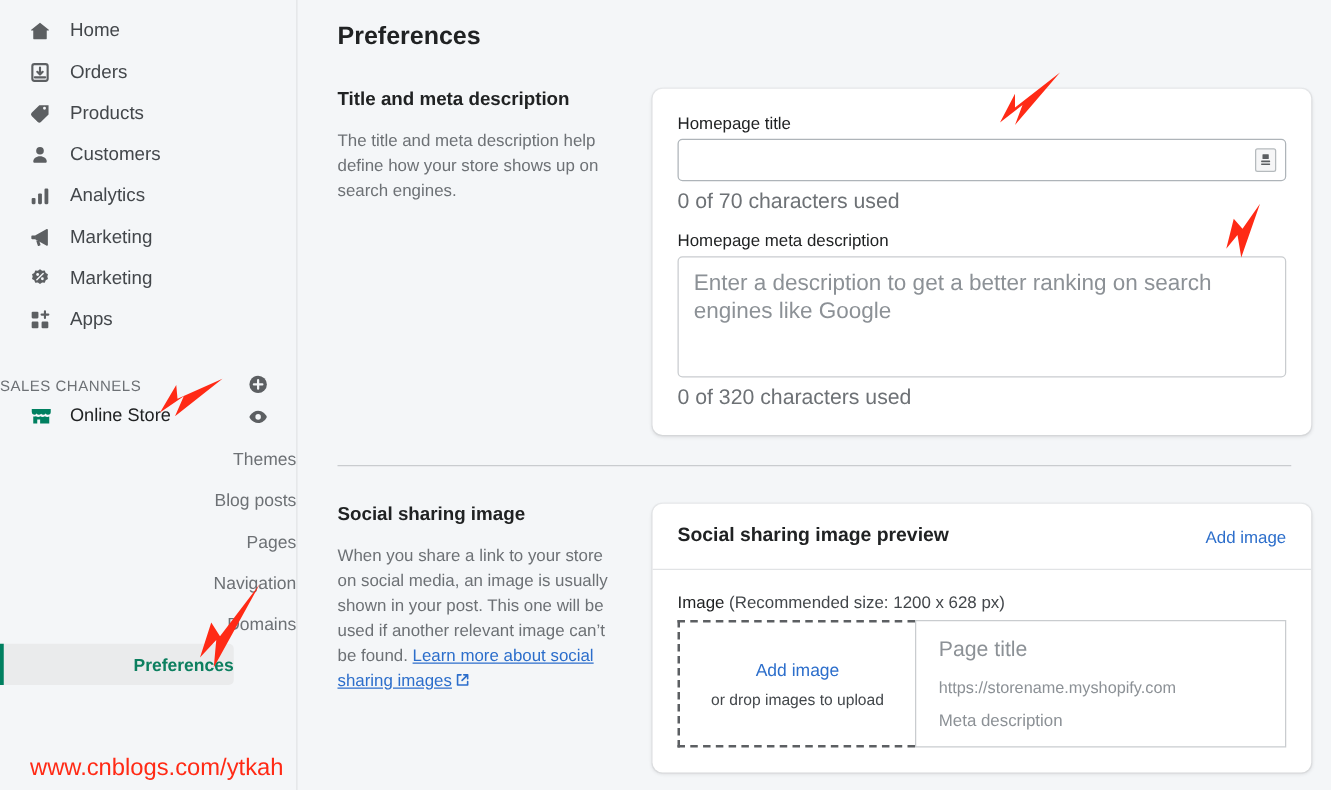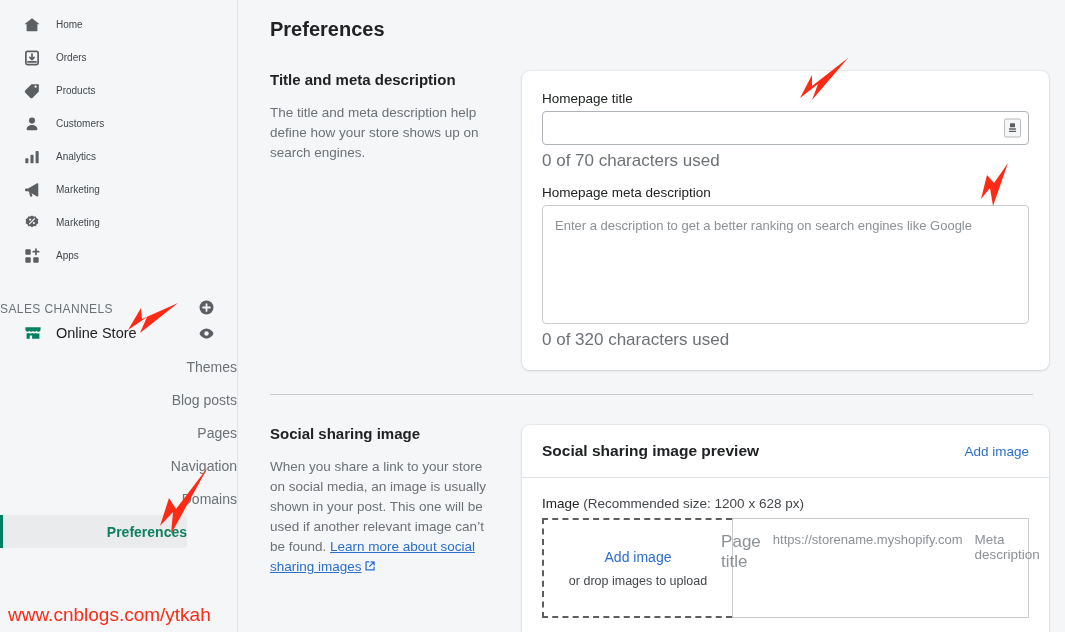--- a/index.html
+++ b/index.html
@@ -29,21 +29,21 @@
   }
   .nav-item .ico {
     width: 20px; height: 20px;
     display: flex; align-items: center; justify-content: center;
     flex: 0 0 20px;
     color: #5c5f62;
   }
   .nav-item .ico svg { display: block; }
   .nav-item .lbl {
     margin-left: 14px;
-    font-size: 10px;
+    font-size: 15px;
     color: #43474b;
     white-space: nowrap;
   }
 
   .section-head {
     display: flex; align-items: flex-end;
     height: 30px;
     margin-top: 14px;
     padding-right: 22px;
   }
@@ -82,21 +82,21 @@
     color: #0c7f5f;
     font-weight: 700;
   }
   .subitem.active::before {
     content:""; position:absolute; left:0; top:0; bottom:0;
     width: 3px; background:#008060;
   }
 
   .watermark {
     position: absolute;
-    left: 8px; bottom: 6px;
+    left: 24px; bottom: 6px;
     font-size: 19px;
     color: #ff2a15;
     font-family: "Liberation Sans", sans-serif;
     white-space: nowrap;
   }
 
   
   .content {
     flex: 1;
     height: 632px;
@@ -145,26 +145,26 @@
   .txt-input .inner-btn {
     position: absolute; right: 7px; top: 50%; transform: translateY(-50%);
     width: 17px; height: 19px;
     border: 1px solid #b5babd; border-radius: 2px;
     background: #f6f6f7;
     display: flex; align-items: center; justify-content: center;
     cursor: pointer;
   }
   .helper { font-size: 17px; color: #6d7175; margin-top: 6px; }
   .textarea {
-    height: 119px;
+    height: 97px;
     border: 1px solid #c9cccf;
     border-radius: 4px;
     background: #fff;
     padding: 9px 12px;
-    font-size: 13px;
+    font-size: 18px;
     line-height: 22px;
     color: #8c9196;
     overflow: hidden;
   }
   .mt14 { margin-top: 14px; }
 
   .divider {
     height: 1px; background: #c9cccf;
     margin: 24px 16px 0 0;
   }
@@ -191,21 +191,21 @@
     gap: 9px;
     cursor:pointer;
     min-height: 100px;
   }
   .dropzone .a1 { font-size: 14px; color:#2c6ecb; }
   .dropzone .a2 { font-size: 12.5px; color:#43474b; }
   .preview-meta {
     flex: 1;
     border: 1px solid #c9cccf;
     padding: 13px 18px;
-    display:flex; flex-direction:row; justify-content:center; gap: 12px;
+    display:flex; flex-direction:column; justify-content:center; gap: 12px;
     min-width: 0;
   }
   .preview-meta .pt { font-size: 17px; color:#8c9196; }
   .preview-meta .pu { font-size: 13px; color:#8c9196; }
   .preview-meta .pd { font-size: 13.5px; color:#8c9196; }
 
   
   .arrows { position:absolute; inset:0; pointer-events:none; }
 </style>
 </head>

